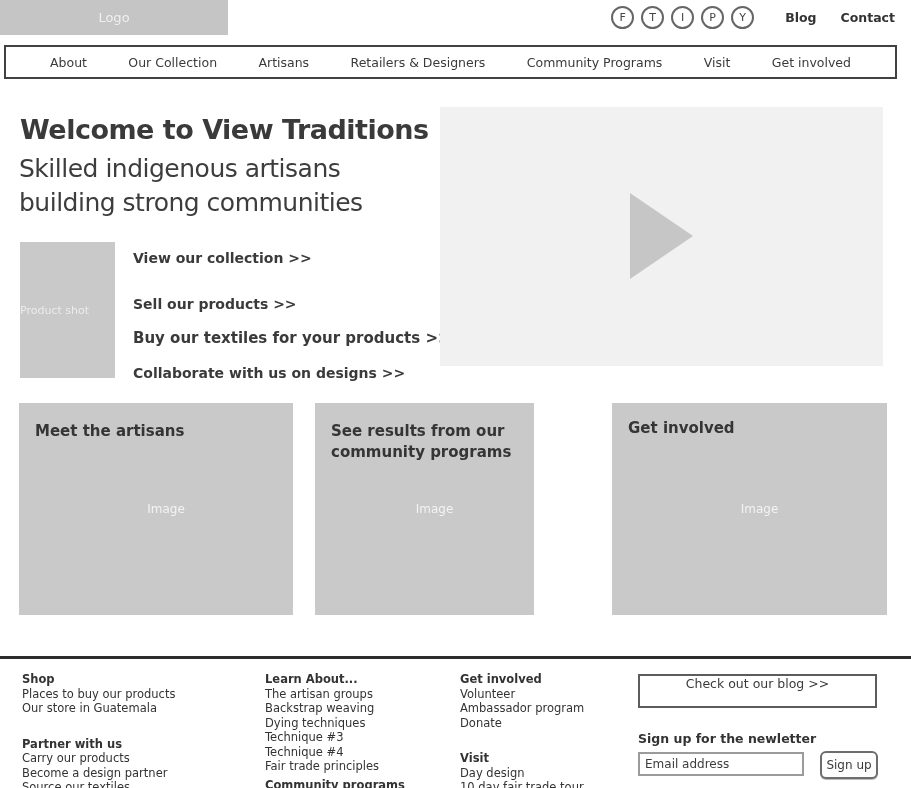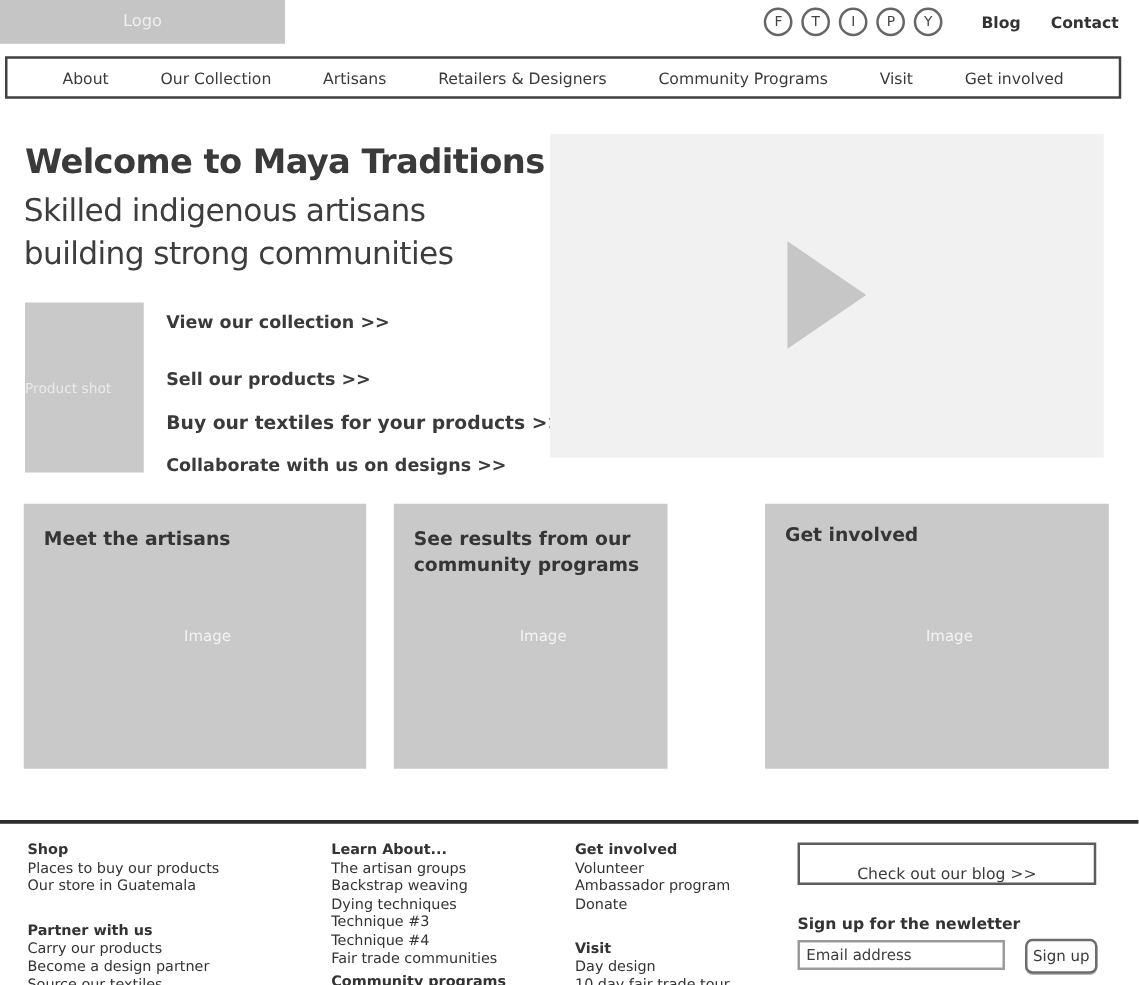--- a/index.html
+++ b/index.html
@@ -125,21 +125,21 @@
   .fhead { font-weight: bold; }
   .fitem { cursor: pointer; }
   .fgap { height: 21px; }
   .fgap-small { height: 4px; }
 
   .blog-button {
     position: absolute; left: 638px; top: 674px;
     width: 239px; height: 34px;
     border: 2px solid #5c5c5c;
     background: #fff;
-    display: flex; align-items: flex-end; justify-content: center;
+    display: flex; align-items: flex-start; justify-content: center;
     font-size: 12.5px; color: #3a3a3a;
     cursor: pointer;
   }
   .newsletter-label {
     position: absolute; left: 638px; top: 731px;
     font-size: 12.5px; font-weight: bold; color: #333;
   }
   .email-input {
     position: absolute; left: 638px; top: 752px;
     width: 166px; height: 24px;
@@ -193,21 +193,21 @@
   <div class="nav-bar">
     <span class="nav-item">About</span>
     <span class="nav-item">Our Collection</span>
     <span class="nav-item">Artisans</span>
     <span class="nav-item">Retailers &amp; Designers</span>
     <span class="nav-item">Community Programs</span>
     <span class="nav-item">Visit</span>
     <span class="nav-item">Get involved</span>
   </div>
 
-  <h1 class="hero-title">Welcome to Maya Traditions</h1>
+  <h1 class="hero-title">Welcome to View Traditions</h1>
   <div class="hero-subtitle">Skilled indigenous artisans building strong communities</div>
 
   <div class="product-shot">
     <span>Product shot</span>
   </div>
 
   <div class="hero-links">
     <div class="hero-link l0">View our collection &gt;&gt;</div>
     <div class="hero-link l1">Sell our products &gt;&gt;</div>
     <div class="hero-link l2">Buy our textiles for your products &gt;&gt;</div>
@@ -244,21 +244,21 @@
     <div class="fitem">Source our textiles</div>
   </div>
 
   <div class="fcol col2">
     <div class="fhead">Learn About...</div>
     <div class="fitem">The artisan groups</div>
     <div class="fitem">Backstrap weaving</div>
     <div class="fitem">Dying techniques</div>
     <div class="fitem">Technique #3</div>
     <div class="fitem">Technique #4</div>
-    <div class="fitem">Fair trade communities</div>
+    <div class="fitem">Fair trade principles</div>
     <div class="fgap-small"></div>
     <div class="fhead">Community programs</div>
   </div>
 
   <div class="fcol col3">
     <div class="fhead">Get involved</div>
     <div class="fitem">Volunteer</div>
     <div class="fitem">Ambassador program</div>
     <div class="fitem">Donate</div>
     <div class="fgap"></div>

